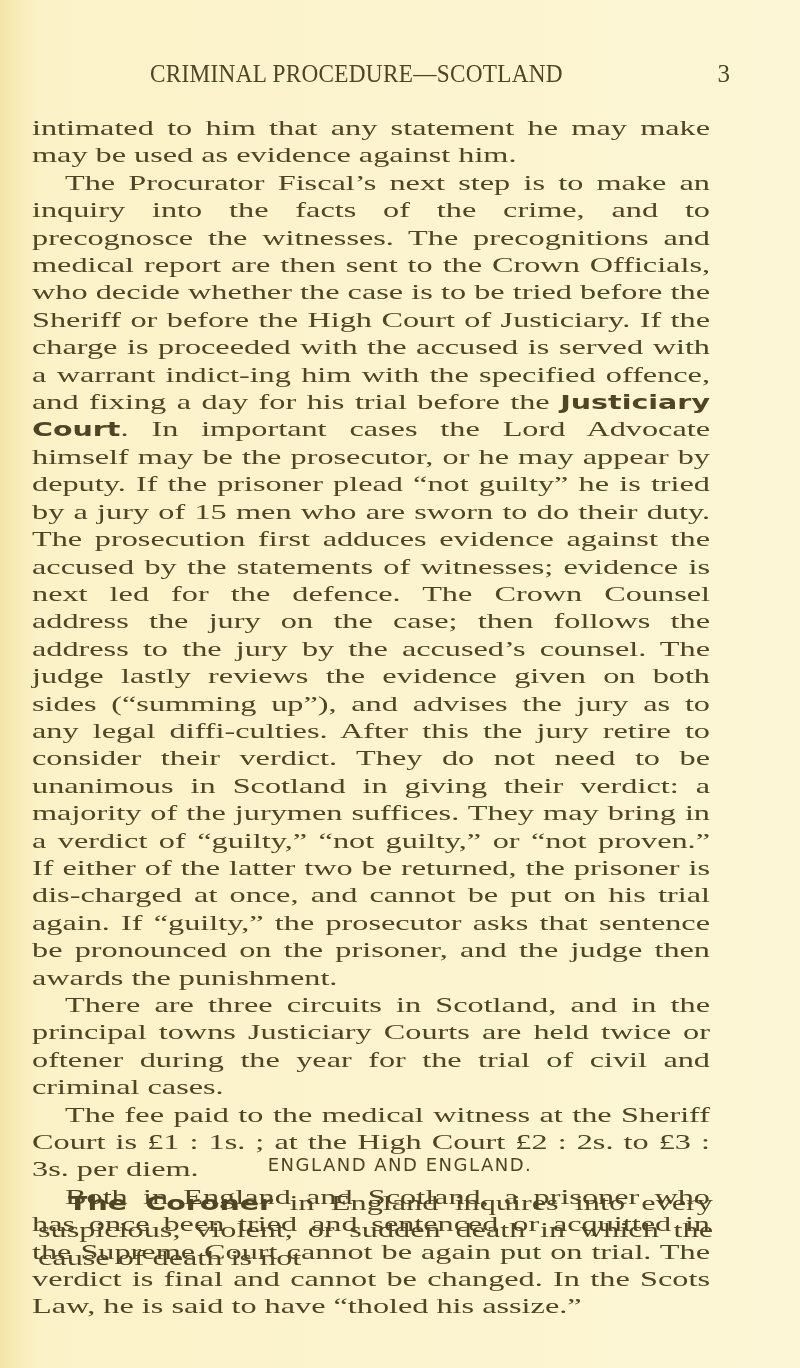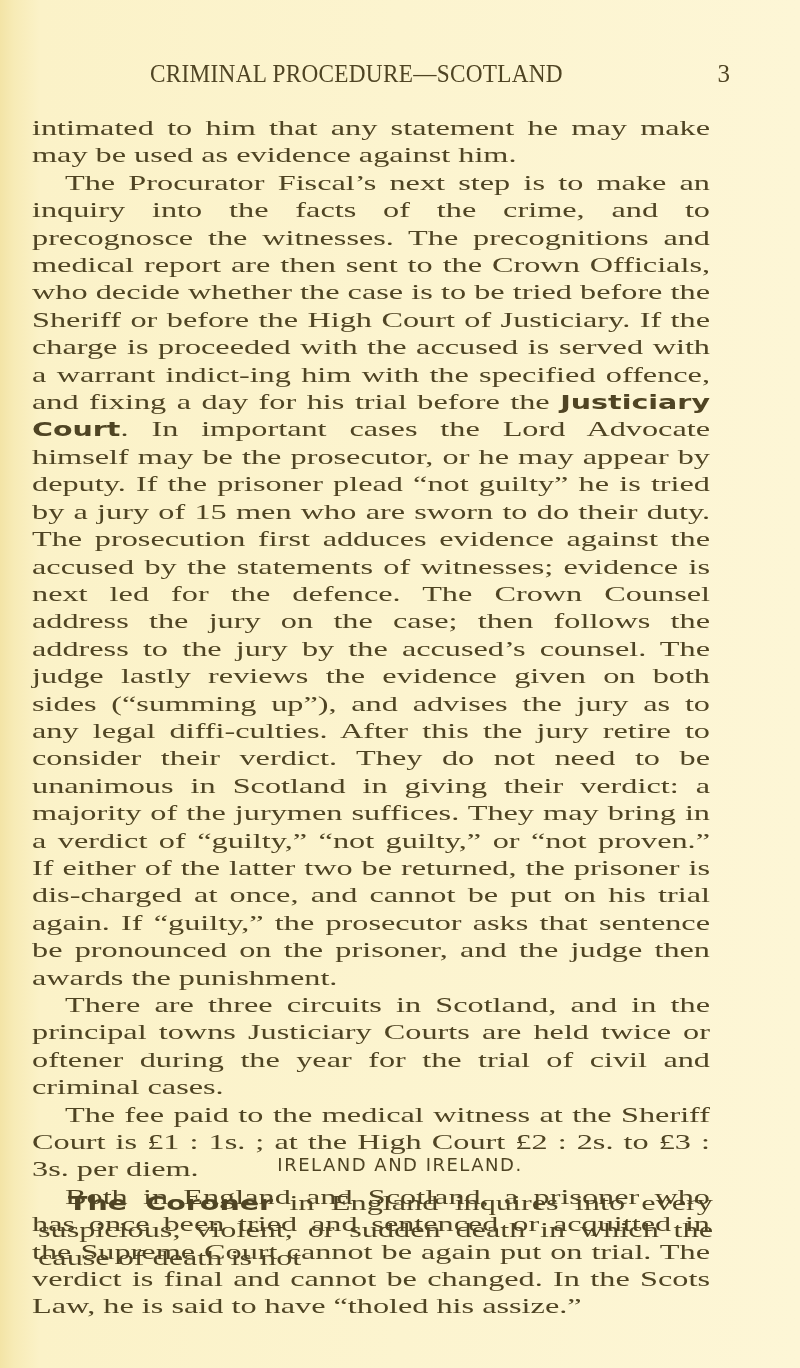--- a/index.html
+++ b/index.html
@@ -115,19 +115,19 @@
   </div>
 
   <div class="body-text">
     <p>intimated to him that any statement he may make may be used as evidence against him.</p>
     <p class="indent"><span>The Procurator Fiscal’s next step is to make an inquiry into the facts of the crime, and to precognosce the witnesses. The precognitions and medical report are then sent to the Crown Officials, who decide whether the case is to be tried before the Sheriff or before the High Court of Justiciary. If the charge is proceeded with the accused is served with a warrant indict-ing him with the specified offence, and fixing a day for his trial before the </span><b>Justiciary Court</b><span>. In important cases the Lord Advocate himself may be the prosecutor, or he may appear by deputy. If the prisoner plead “not guilty” he is tried by a jury of 15 men who are sworn to do their duty. The prosecution first adduces evidence against the accused by the statements of witnesses; evidence is next led for the defence. The Crown Counsel address the jury on the case; then follows the address to the jury by the accused’s counsel. The judge lastly reviews the evidence given on both sides (“summing up”), and advises the jury as to any legal diffi-culties. After this the jury retire to consider their verdict. They do not need to be unanimous in Scotland in giving their verdict: a majority of the jurymen suffices. They may bring in a verdict of “guilty,” “not guilty,” or “not proven.” If either of the latter two be returned, the prisoner is dis-charged at once, and cannot be put on his trial again. If “guilty,” the prosecutor asks that sentence be pronounced on the prisoner, and the judge then awards the punishment.</span></p>
     <p class="indent">There are three circuits in Scotland, and in the principal towns Justiciary Courts are held twice or oftener during the year for the trial of civil and criminal cases.</p>
     <p class="indent">The fee paid to the medical witness at the Sheriff Court is £1 : 1s. ; at the High Court £2 : 2s. to £3 : 3s. per diem.</p>
     <p class="indent">Both in England and Scotland, a prisoner who has once been tried and sentenced or acquitted in the Supreme Court cannot be again put on trial. The verdict is final and cannot be changed. In the Scots Law, he is said to have “tholed his assize.”</p>
   </div>
 
-  <div class="section-heading">IRELAND AND IRELAND.</div>
+  <div class="section-heading">ENGLAND AND ENGLAND.</div>
 
   <div class="lower-text">
     <p><b>The Coroner</b><span> in England inquires into every suspicious, violent, or sudden death in which the cause of death is not</span></p>
   </div>
 
 </div>
 
 </body></html>

